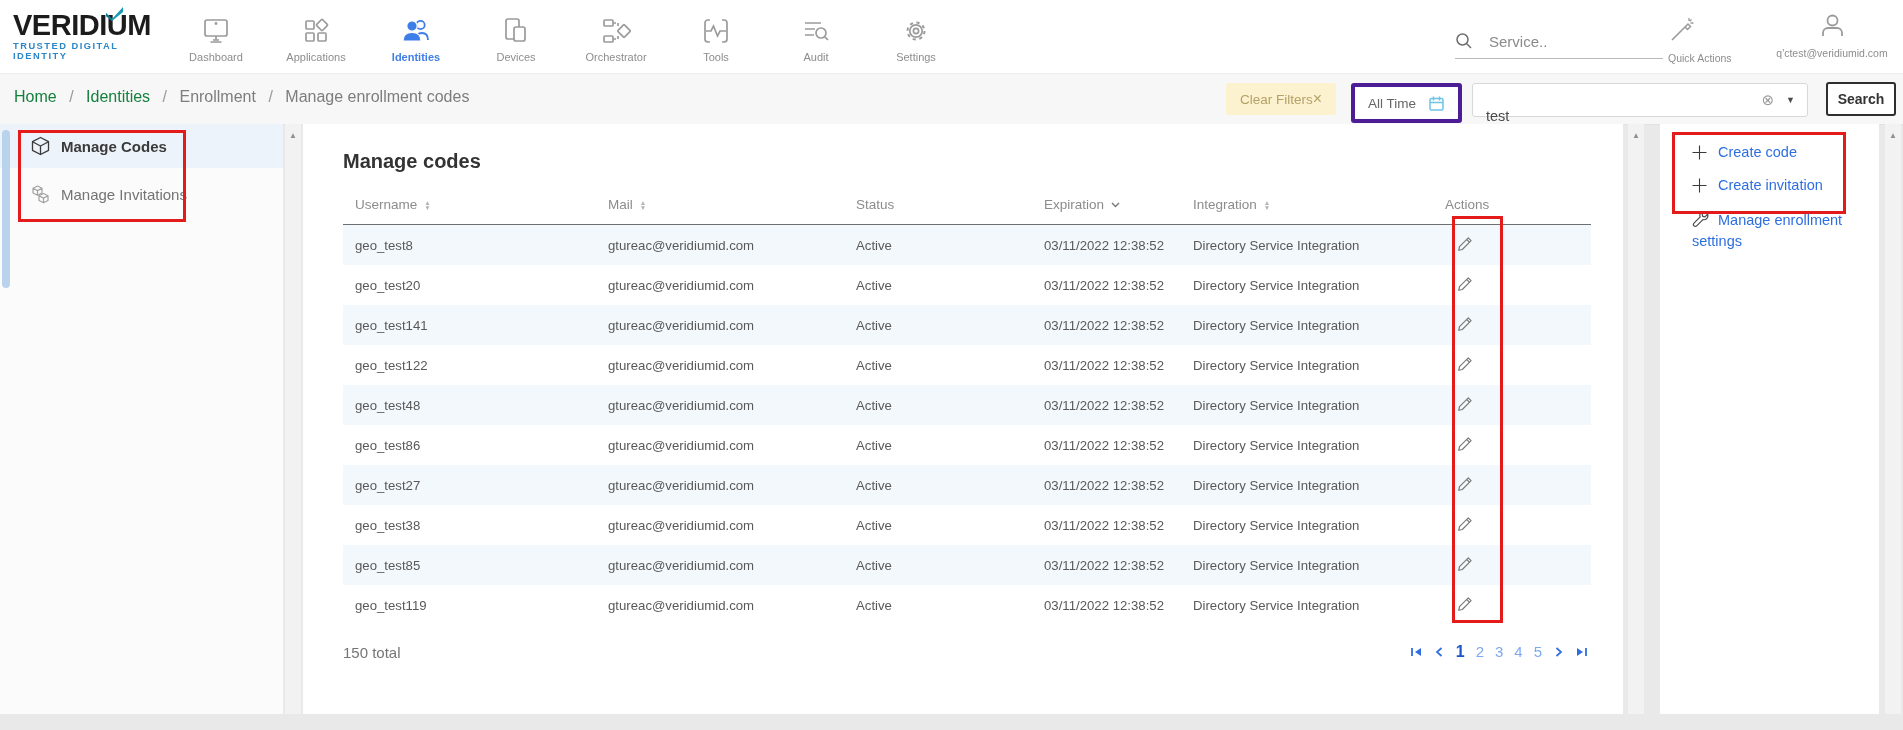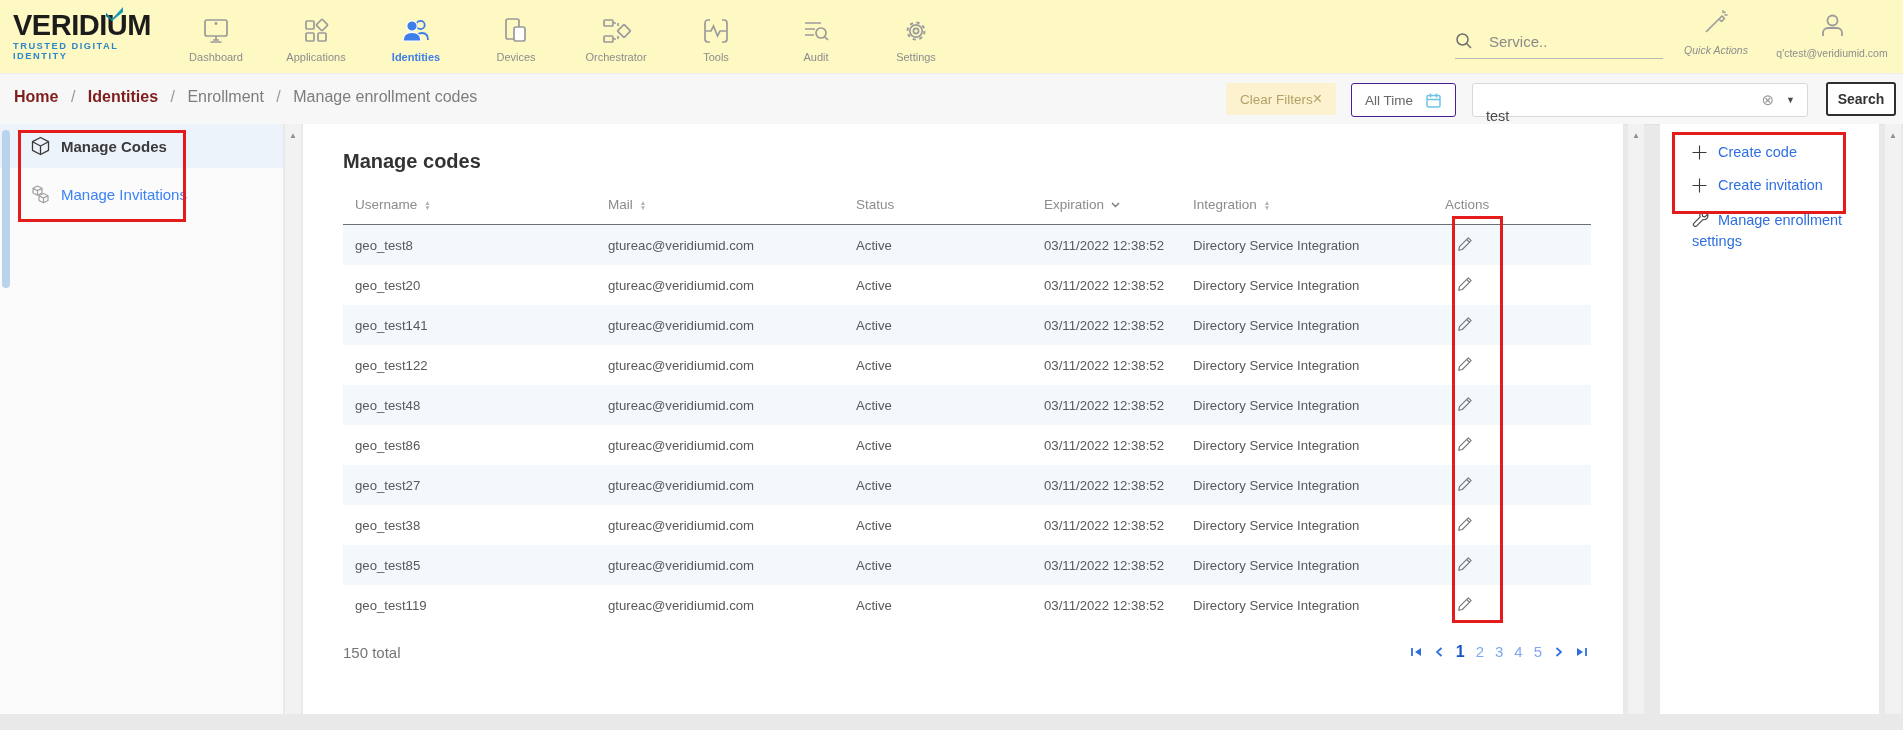--- a/index.html
+++ b/index.html
@@ -1,52 +1,52 @@
 <!DOCTYPE html>
 <html><head>
 <meta charset="utf-8">
 <style>
   html,body{margin:0;padding:0;background:#e9e9e9;font-family:"Liberation Sans",sans-serif;}
   #app{position:relative;width:1903px;height:730px;overflow:hidden;background:#e9e9e9;}
 
   
-  .topnav{position:absolute;top:0;left:0;width:1903px;height:73px;background:#fef9c3;border-bottom:1px solid #ececec;}
+  .topnav{position:absolute;top:0;left:0;width:1903px;height:73px;background:#ffffff;border-bottom:1px solid #ececec;}
   .logo{position:absolute;left:13px;top:9px;width:160px;}
   .logo-name{font-size:29px;font-weight:800;color:#1c1c1c;letter-spacing:-0.5px;line-height:32px;}
   .logo-check{position:absolute;left:91px;top:-3px;}
   .logo-tag{font-size:9.3px;color:#2b87c8;font-weight:700;letter-spacing:1.5px;margin-top:0px;}
   .nav-items{position:absolute;left:166px;top:0;height:73px;display:flex;}
   .nav-item{width:100px;display:flex;flex-direction:column;align-items:center;justify-content:center;padding-top:4px;cursor:pointer;}
   .nav-item .icn{height:34px;display:flex;align-items:center;justify-content:center;}
   .nav-item .lbl{font-size:11px;color:#8d8d8d;margin-top:3px;}
   .nav-item.active .lbl{color:#3e7ee8;font-weight:700;}
   .top-search{position:absolute;left:1455px;top:24px;width:208px;border-bottom:1px solid #b9b9b9;height:34px;display:flex;align-items:center;gap:16px;cursor:text;}
   .top-search .ph{font-size:15px;color:#8a8a8a;}
-  .quick{position:absolute;left:1668px;top:8px;width:96px;text-align:center;cursor:pointer;font-style:italic;}
+  .quick{position:absolute;left:1668px;top:16px;width:96px;text-align:left;cursor:pointer;}
   .quick .lbl,.userbox .lbl{font-size:10.5px;color:#8d8d8d;margin-top:4px;}
   .userbox{position:absolute;left:1764px;top:12px;width:136px;text-align:center;cursor:pointer;}
 
   
   .crumbbar{position:absolute;top:74px;left:0;width:1903px;height:50px;background:#f7f7f7;border-bottom:1px solid #e2e2e2;}
   .crumbs{position:absolute;left:14px;top:14px;font-size:16px;color:#7d7d7d;}
-  .crumbs .lnk{color:#7f1d1d;cursor:pointer;font-weight:bold;}
+  .crumbs .lnk{color:#15803d;cursor:pointer;}
   .crumbs .sep{color:#9a9a9a;margin:0 8px;}
   .clearbtn{position:absolute;left:1226px;top:9px;height:32px;background:#fdf2cf;color:#b3a268;border:none;border-radius:2px;font-size:13.5px;padding:0 14px;display:flex;align-items:center;gap:0;cursor:pointer;font-family:"Liberation Sans",sans-serif;}
   .clearbtn .x{font-size:16px;line-height:16px;}
-  .datebtn{position:absolute;left:1351px;top:9px;width:103px;height:32px;background:#fff;border:1px solid #4c1d95;border-radius:3px;display:flex;align-items:center;justify-content:center;gap:12px;font-size:13.5px;color:#666;cursor:pointer;}
+  .datebtn{position:absolute;left:1351px;top:9px;width:103px;height:32px;background:#fff;border:4px solid #4c1d95;border-radius:3px;display:flex;align-items:center;justify-content:center;gap:12px;font-size:13.5px;color:#666;cursor:pointer;}
   .searchwrap{position:absolute;left:1472px;top:9px;width:334px;height:32px;background:#fff;border:1px solid #d8d8d8;border-radius:3px;display:flex;align-items:center;}
   .searchwrap input{flex:1;border:none;outline:none;font-size:14.5px;color:#4a4a4a;padding:0 0 0 13px;background:transparent;font-family:"Liberation Sans",sans-serif;margin-top:32px;}
   .searchwrap .clr{color:#9a9a9a;font-size:15px;margin-right:12px;cursor:pointer;}
   .searchwrap .dd{color:#4a4a4a;font-size:9px;margin-right:12px;cursor:pointer;}
   .searchbtn{position:absolute;left:1826px;top:8px;width:70px;height:34px;background:#fff;border:2px solid #2e2e2e;border-radius:3px;font-size:14px;font-weight:700;color:#333;cursor:pointer;font-family:"Liberation Sans",sans-serif;}
 
   
   .sidebar{position:absolute;left:0;top:124px;width:283px;height:590px;background:#fbfbfb;}
   .side-thumb{position:absolute;left:2px;top:6px;width:8px;height:158px;background:#b9d3ec;border-radius:4px;cursor:pointer;}
-  .side-item{height:44px;display:flex;align-items:center;padding-left:31px;font-size:15px;color:#3b82f6;gap:11px;cursor:pointer;}
+  .side-item{height:44px;display:flex;align-items:center;padding-left:31px;font-size:15px;color:#737373;gap:11px;cursor:pointer;}
   .side-item.active{background:#edf3fa;color:#3a3a3a;font-weight:700;}
   .side-item + .side-item{margin-top:4px;}
 
   .vstrip{position:absolute;top:124px;width:16px;height:590px;background:#f2f2f2;text-align:center;cursor:pointer;}
   .vstrip .arr{color:#8f8f8f;font-size:8px;line-height:12px;display:block;margin-top:6px;}
   #strip1{left:285px;} #strip2{left:1628px;} #strip3{left:1885px;}
 
   .card{position:absolute;left:303px;top:124px;width:1320px;height:590px;background:#fff;}
   .card-title{font-size:20px;font-weight:700;color:#333;margin:26px 0 0 40px;}
   .tablewrap{margin:24px 35px 0 40px;}

